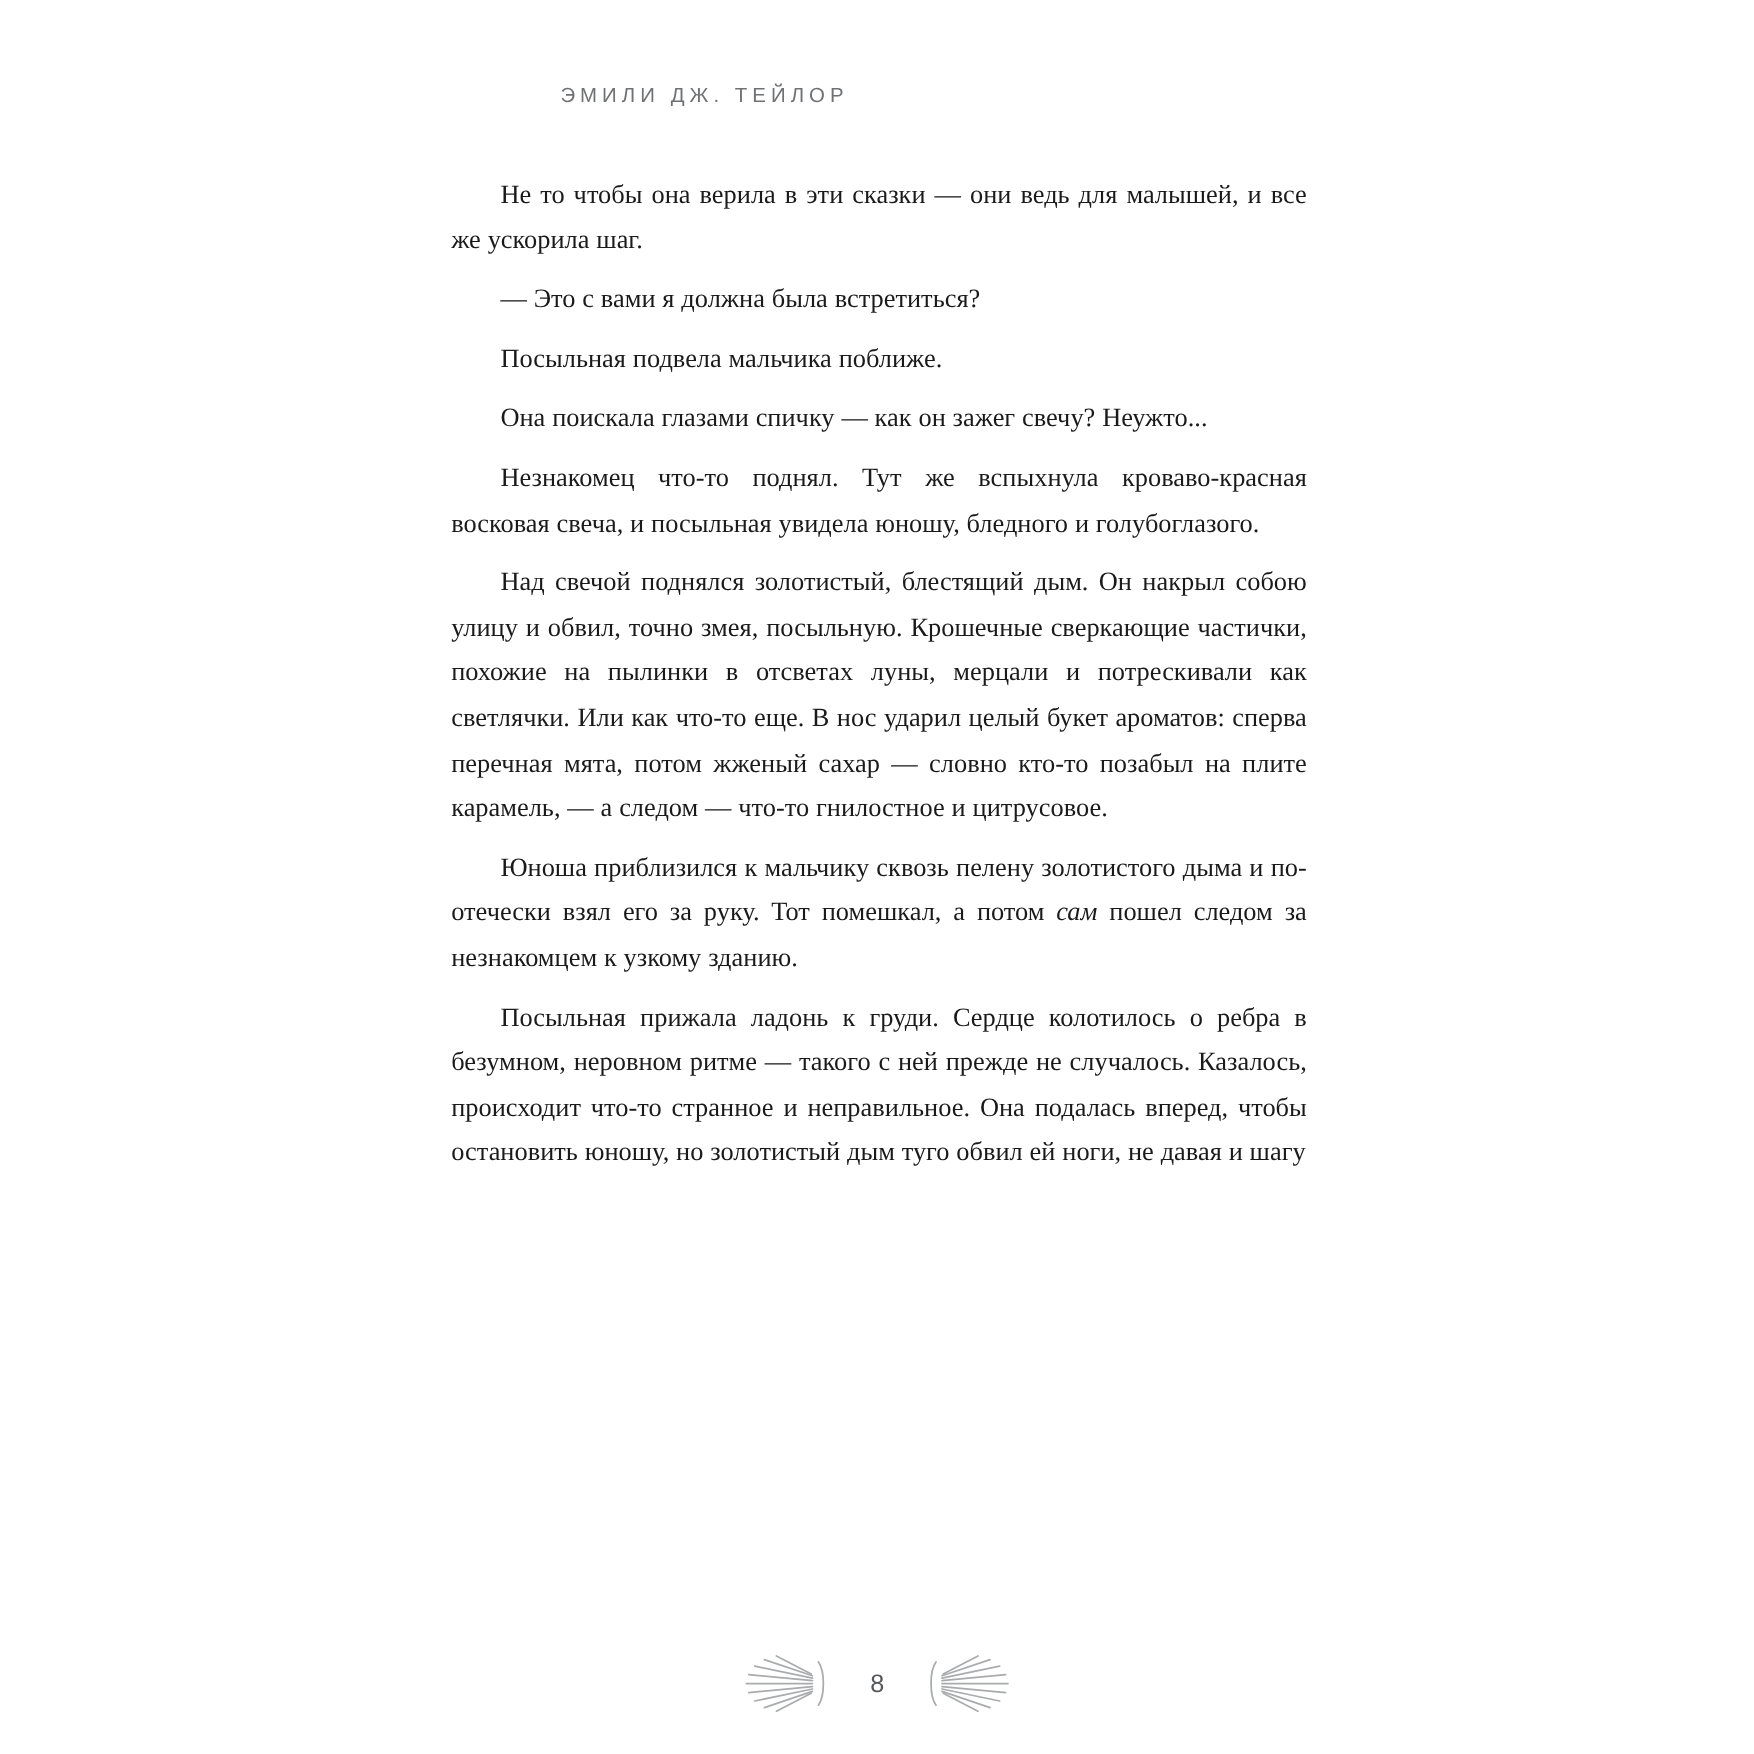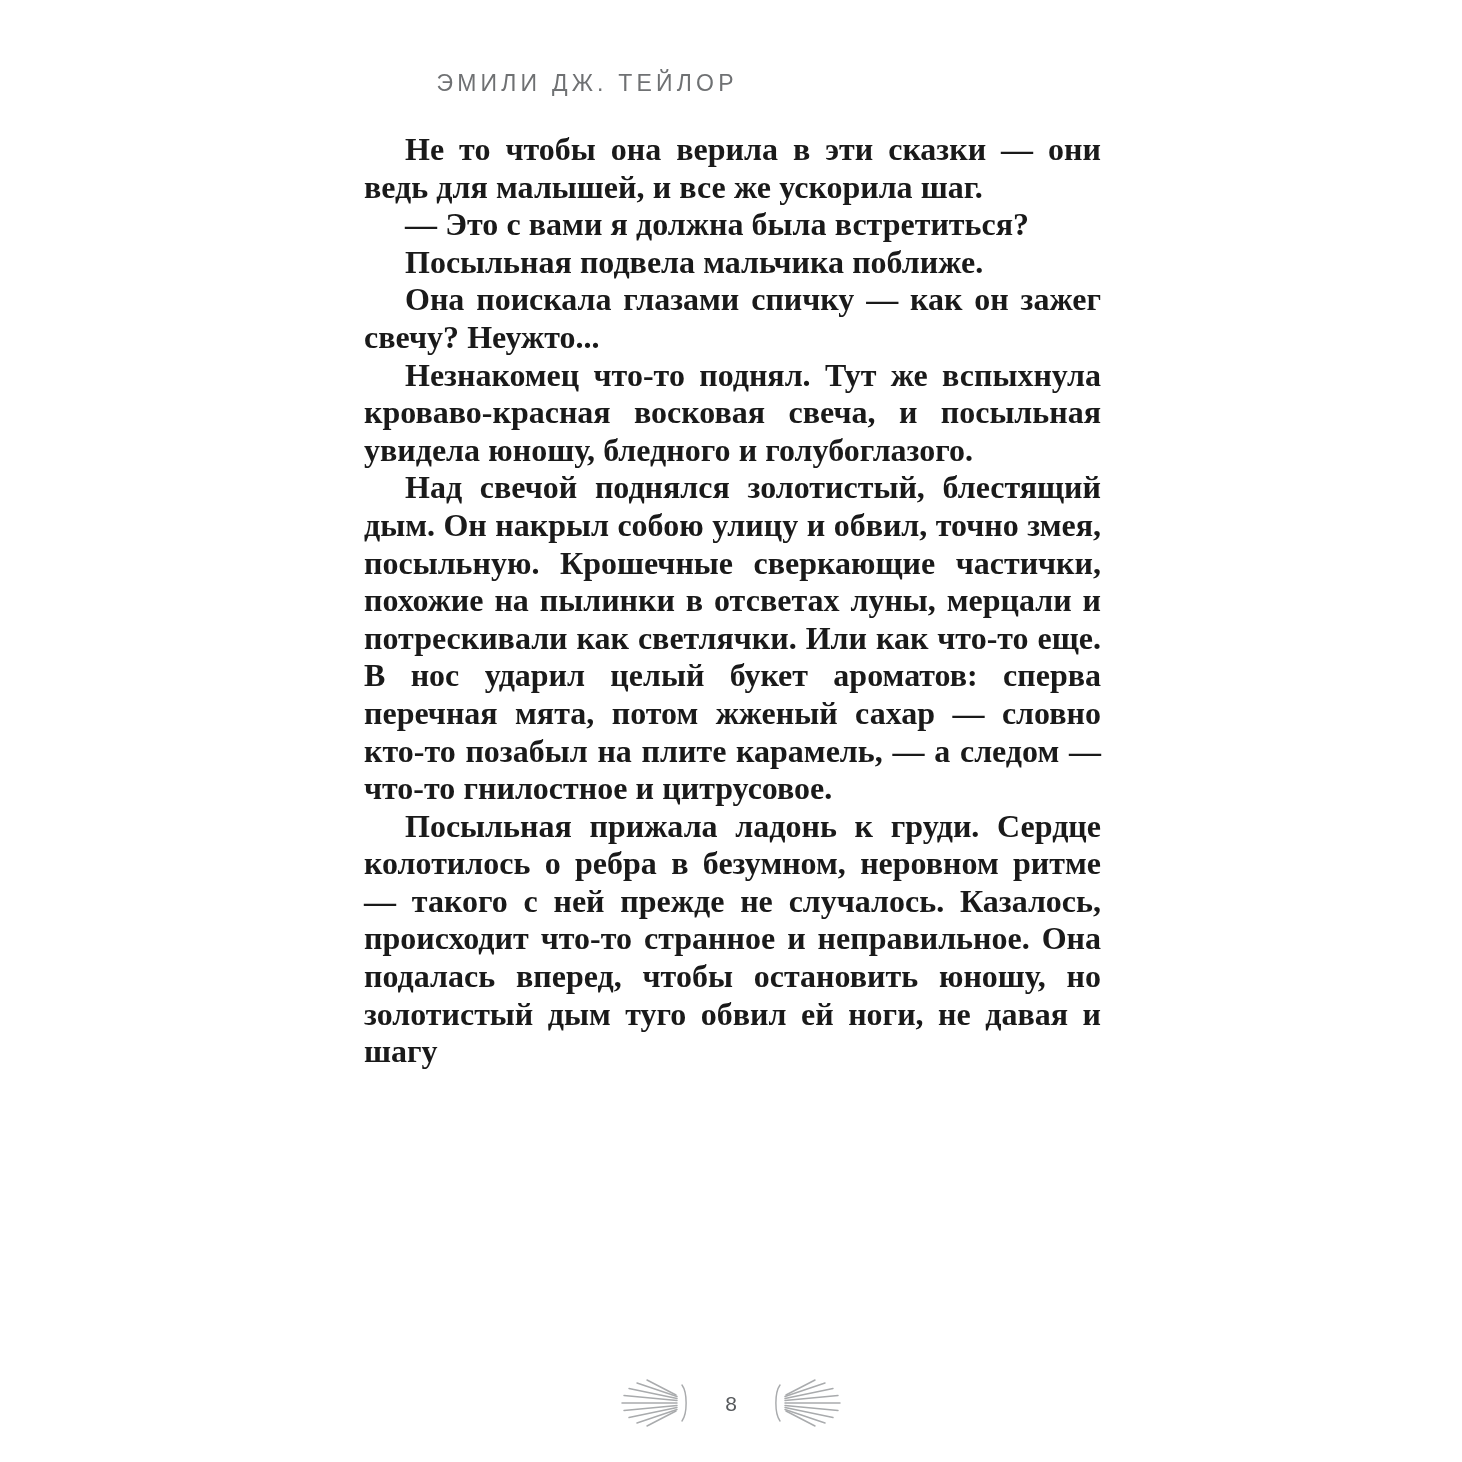--- a/index.html
+++ b/index.html
@@ -23,48 +23,47 @@
   }
 
   
   .running-head {
     position: absolute;
     top: 70px;
     left: 0;
     width: 1170px;
     text-align: center;
     font-family: "Liberation Sans", "DejaVu Sans", sans-serif;
-    font-size: 23px;
+    font-size: 17px;
     font-weight: 400;
     letter-spacing: 4.2px;
     color: #6f7173;
     text-indent: 4.2px;
     white-space: pre;
   }
 
   
   .text-block {
     position: absolute;
     top: 131px;
     left: 364px;
     width: 737px;
   }
 
   .para {
-    margin: 0;
+    margin: 12px;
     padding: 0;
-    font-size: 32px;
+    font-size: 22px;
     line-height: 37.6px;
     color: #1a1a1a;
     text-align: justify;
     text-indent: 41px;
     text-justify: inter-word;
     word-spacing: 0.2px;
     hyphens: manual;
-    font-weight: bold;
   }
 
   .para em {
     font-style: italic;
   }
 
   
   .folio-row {
     position: absolute;
     top: 1378px;
@@ -109,20 +108,21 @@
 
   <div class="running-head">ЭМИЛИ ДЖ. ТЕЙЛОР</div>
 
   <div class="text-block">
     <p class="para">Не то чтобы она верила в эти сказки — они ведь для малышей, и все же ускорила шаг.</p>
     <p class="para">— Это с вами я должна была встретиться?</p>
     <p class="para">Посыльная подвела мальчика поближе.</p>
     <p class="para">Она поискала глазами спичку — как он зажег свечу? Неужто...</p>
     <p class="para">Незнакомец что-то поднял. Тут же вспыхнула кроваво-красная восковая свеча, и посыльная увидела юношу, бледного и голубоглазого.</p>
     <p class="para">Над свечой поднялся золотистый, блестящий дым. Он накрыл собою улицу и обвил, точно змея, посыльную. Крошечные сверкающие частички, похожие на пылинки в отсветах луны, мерцали и потрескивали как светлячки. Или как что-то еще. В нос ударил целый букет ароматов: сперва перечная мята, потом жженый сахар — словно кто-то позабыл на плите карамель, — а следом — что-то гнилостное и цитрусовое.</p>
+    <p class="para"><span>Юноша приблизился к мальчику сквозь пелену золотистого дыма и по-отечески взял его за руку. Тот помешкал, а потом </span><em>сам</em><span> пошел следом за незнакомцем к узкому зданию.</span></p>
     <p class="para">Посыльная прижала ладонь к груди. Сердце колотилось о ребра в безумном, неровном ритме — такого с ней прежде не случалось. Казалось, происходит что-то странное и неправильное. Она подалась вперед, чтобы остановить юношу, но золотистый дым туго обвил ей ноги, не давая и шагу</p>
   </div>
 
   <div class="folio-row">
 
     <svg class="ornament left" viewBox="0 0 72 50">
       <line x1="2" y1="25" x2="57" y2="25"></line>
       <line x1="4" y1="17.5" x2="57" y2="22.5"></line>
       <line x1="9" y1="10.5" x2="57" y2="20.5"></line>
       <line x1="17" y1="5" x2="57" y2="18.5"></line>

